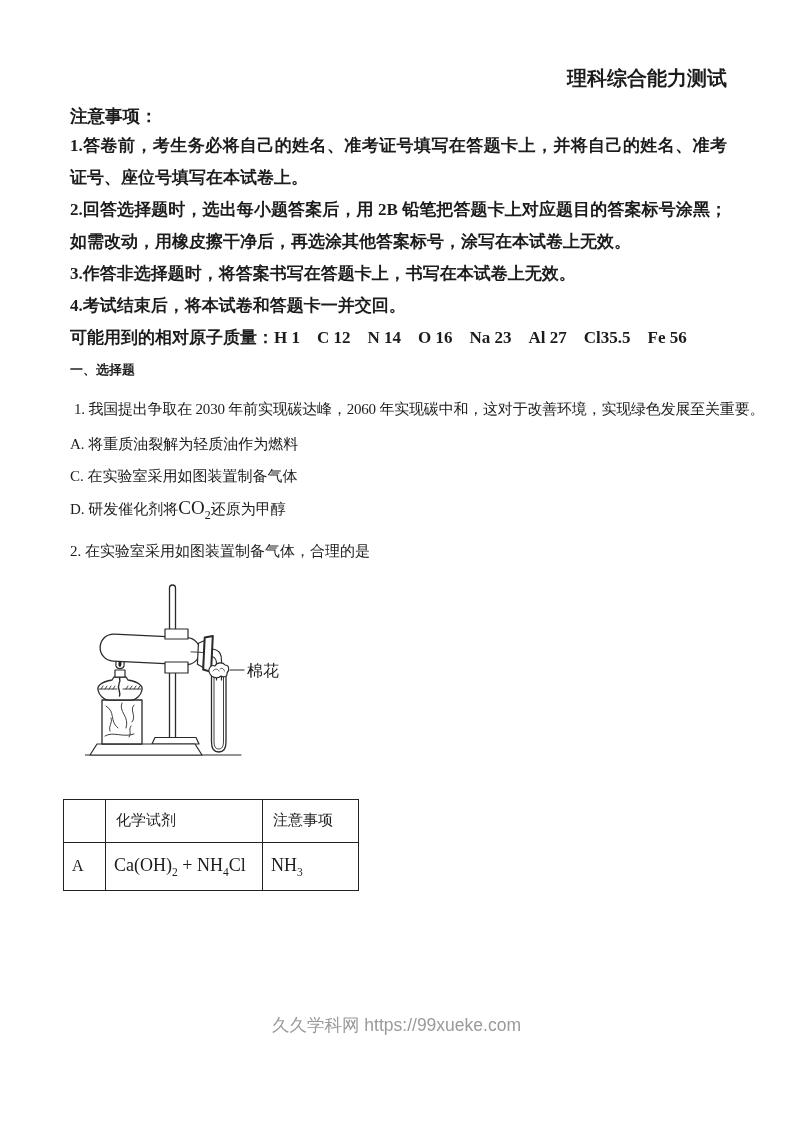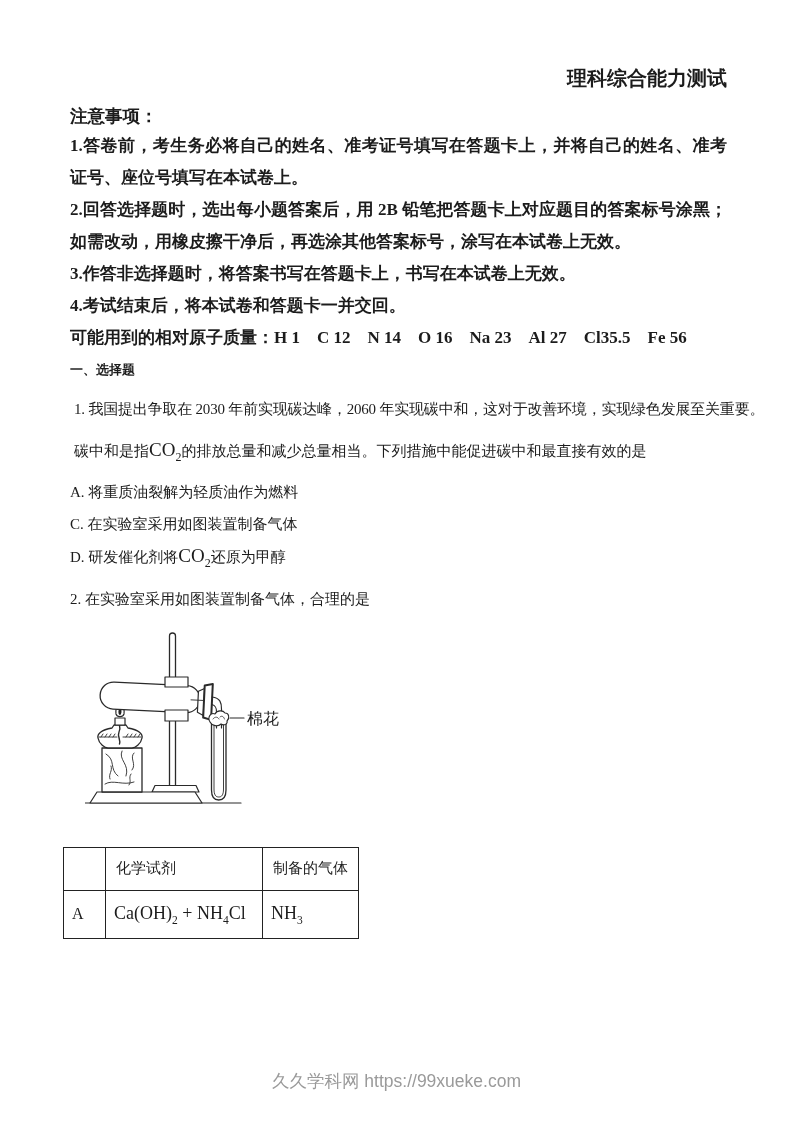--- a/index.html
+++ b/index.html
@@ -38,21 +38,21 @@
   .c3 { width:81px; }
   tr.hdr  { height:43px; }
   tr.data { height:48px; }
   table.prep th { font-size:15px; padding:0 4px 0 10px; }
   table.prep td { padding:0 4px 0 8px; }
   td.rowlab { text-align:center; font-size:16px; padding:0; }
   .chem-cell { font-size:18px; }
   .chem-cell sub { font-size:11.5px; }
 
   .footer {
-    position:absolute; left:0; top:1069px; width:100%;
+    position:absolute; left:0; top:1013px; width:100%;
     text-align:center; font-family:"Liberation Sans","DejaVu Sans",sans-serif;
     font-size:17.5px; color:#9a9a9a;
   }
 </style>
 </head>
 <body>
 
 <div class="sheet">
   <div class="content">
 
@@ -61,21 +61,20 @@
     <p class="notice-head">注意事项：</p>
     <p class="note">1.答卷前，考生务必将自己的姓名、准考证号填写在答题卡上，并将自己的姓名、准考证号、座位号填写在本试卷上。</p>
     <p class="note">2.回答选择题时，选出每小题答案后，用 2B 铅笔把答题卡上对应题目的答案标号涂黑；如需改动，用橡皮擦干净后，再选涂其他答案标号，涂写在本试卷上无效。</p>
     <p class="note">3.作答非选择题时，将答案书写在答题卡上，书写在本试卷上无效。</p>
     <p class="note">4.考试结束后，将本试卷和答题卡一并交回。</p>
     <p class="masses">可能用到的相对原子质量：H 1　C 12　N 14　O 16　Na 23　Al 27　Cl35.5　Fe 56</p>
     <p class="section-head">一、选择题</p>
 
     <div>
       <p class="qline first nowrap">1. 我国提出争取在 2030 年前实现碳达峰，2060 年实现碳中和，这对于改善环境，实现绿色发展至关重要。</p>
-      <p class="qline l2"><span>碳中和是指</span><span class="chem"><span>CO</span><sub>2</sub></span><span>的排放总量和减少总量相当。下列措施中能促进碳中和最直接有效的是</span></p>
       <p class="opt">A. 将重质油裂解为轻质油作为燃料</p>
       <p class="opt">C. 在实验室采用如图装置制备气体</p>
       <p class="opt"><span>D. 研发催化剂将</span><span class="chem"><span>CO</span><sub>2</sub></span><span>还原为甲醇</span></p>
     </div>
 
     <p class="q2">2. 在实验室采用如图装置制备气体，合理的是</p>
 
     <svg class="apparatus" width="215" height="182" viewBox="0 0 215 182" fill="none" stroke="#2a2a2a" stroke-width="1.2" stroke-linecap="round" stroke-linejoin="round">
 
       <line x1="0" y1="176" x2="156" y2="176"></line>
@@ -140,21 +139,21 @@
 
       <line x1="145" y1="91" x2="159" y2="91"></line>
       <text x="162" y="96.5" stroke="none" fill="#1c1c1c">棉花</text>
     </svg>
 
     <table class="prep">
       <tbody>
           <tr class="hdr">
         <th class="c1"></th>
         <th class="c2">化学试剂</th>
-        <th class="c3">制备的气体</th>
+        <th class="c3">注意事项</th>
       </tr>
       <tr class="data">
         <td class="rowlab">A</td>
         <td class="chem-cell"><span>Ca(OH)</span><sub>2</sub><span> + NH</span><sub>4</sub><span>Cl</span></td>
         <td class="chem-cell"><span>NH</span><sub>3</sub></td>
       </tr>
     </tbody>
       </table>
 
   </div>

